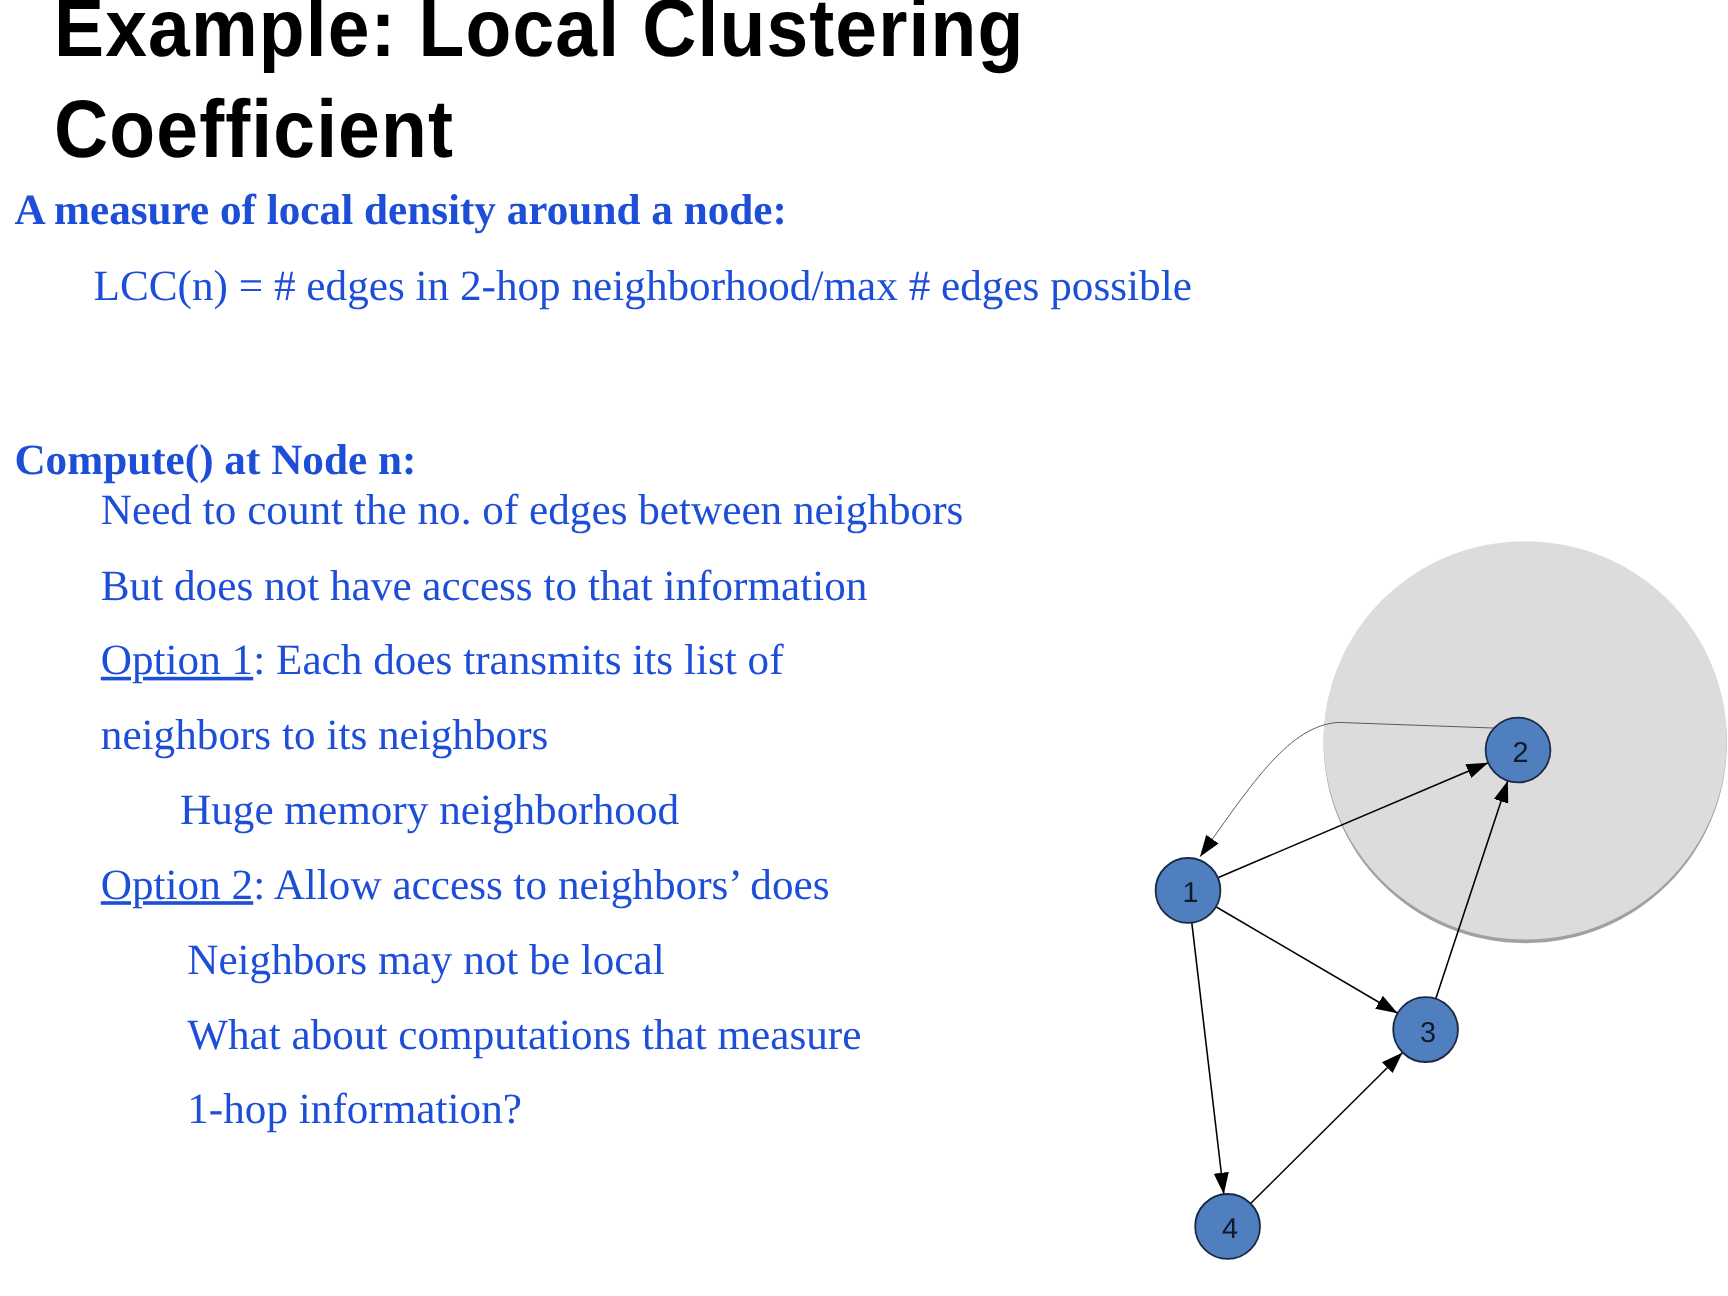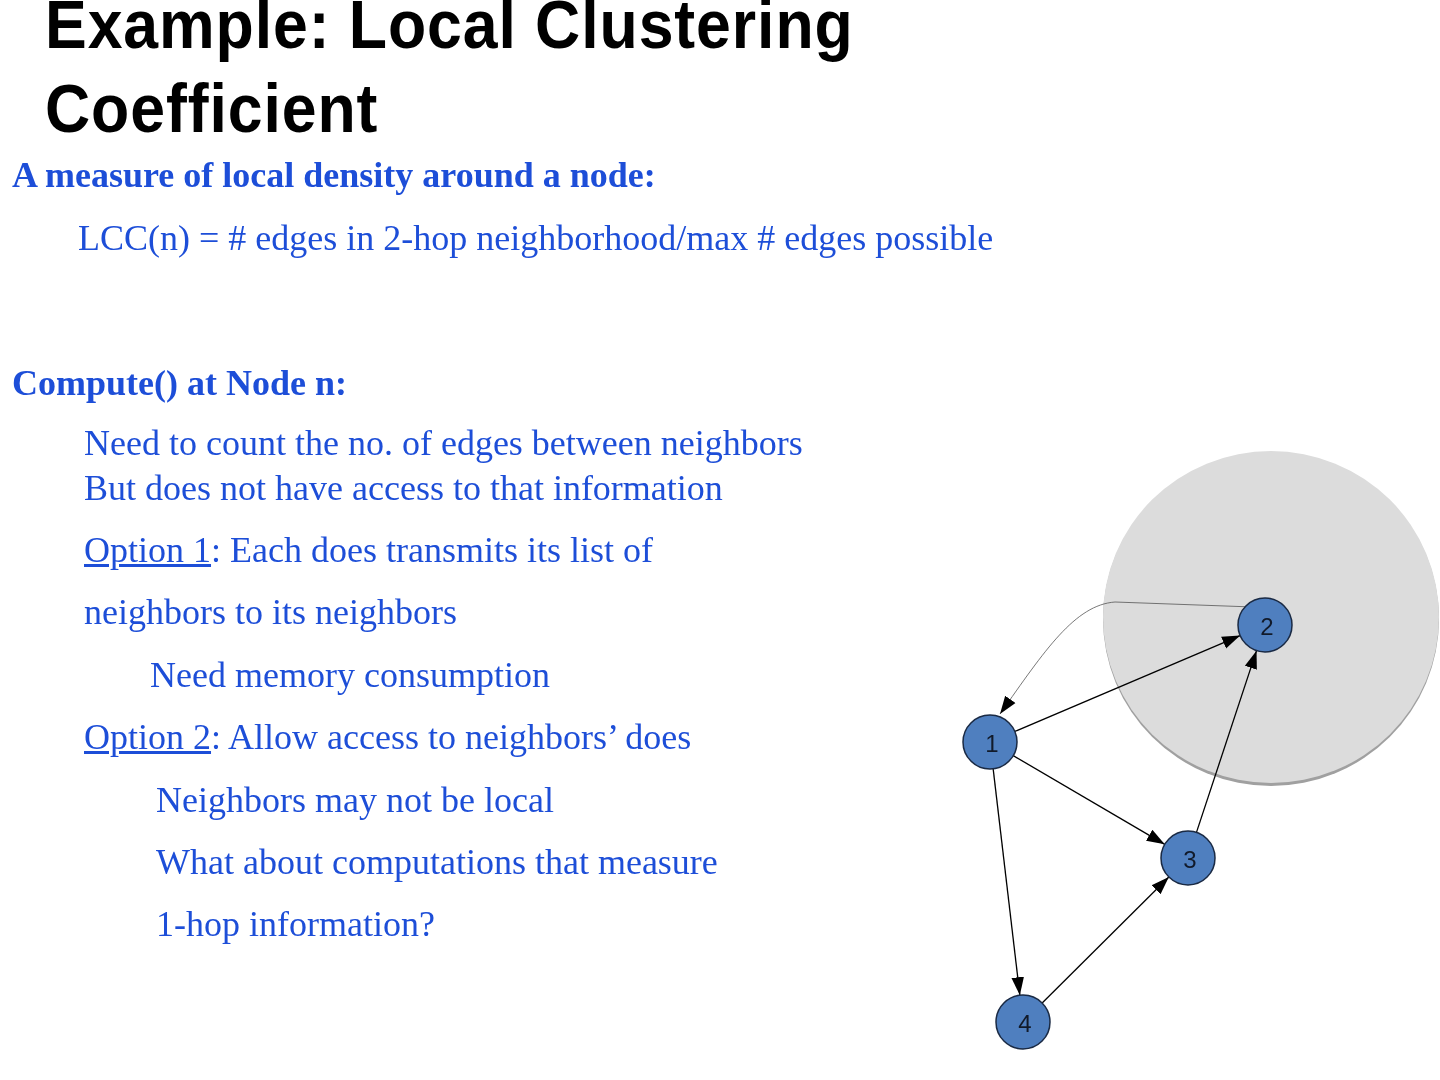--- a/index.html
+++ b/index.html
@@ -22,27 +22,27 @@
 <body>
 
 <div class="title">
   <div>Example: Local Clustering</div>
   <div>Coefficient</div>
 </div>
 
 <div class="line bold" style="left:12px; top:155px;">A measure of local density around a node:</div>
 <div class="line" style="left:78px; top:218px;">LCC(n) = # edges in 2-hop neighborhood/max # edges possible</div>
 <div class="line bold" style="left:12px; top:343px;margin-top:20px;">Compute() at Node n:</div>
-<div class="line" style="left:84px; top:423px;text-align:center;">Need to count the no. of edges between neighbors</div>
+<div class="line" style="left:84px; top:405px;text-align:center;">Need to count the no. of edges between neighbors</div>
 <div class="line" style="left:84px; top:468px;">But does not have access to that information</div>
 <div class="line" style="left:84px; top:530px;">
   <span class="u">Option 1</span><span>: Each does transmits its list of</span>
 </div>
 <div class="line" style="left:84px; top:592px;">neighbors to its neighbors</div>
-<div class="line" style="left:150px; top:655px;">Need memory consumption</div>
+<div class="line" style="left:150px; top:655px;">Huge memory neighborhood</div>
 <div class="line" style="left:84px; top:717px;">
   <span class="u">Option 2</span><span>: Allow access to neighbors’ does</span>
 </div>
 <div class="line" style="left:156px; top:780px;">Neighbors may not be local</div>
 <div class="line" style="left:156px; top:842px;">What about computations that measure</div>
 <div class="line" style="left:156px; top:904px;">1-hop information?</div>
 
 <svg id="graph" width="1440" height="1080">
   <defs>
     <marker id="arrow" viewBox="0 0 10 10" refX="10" refY="5" markerWidth="8" markerHeight="8" orient="auto-start-reverse" markerUnits="userSpaceOnUse">

